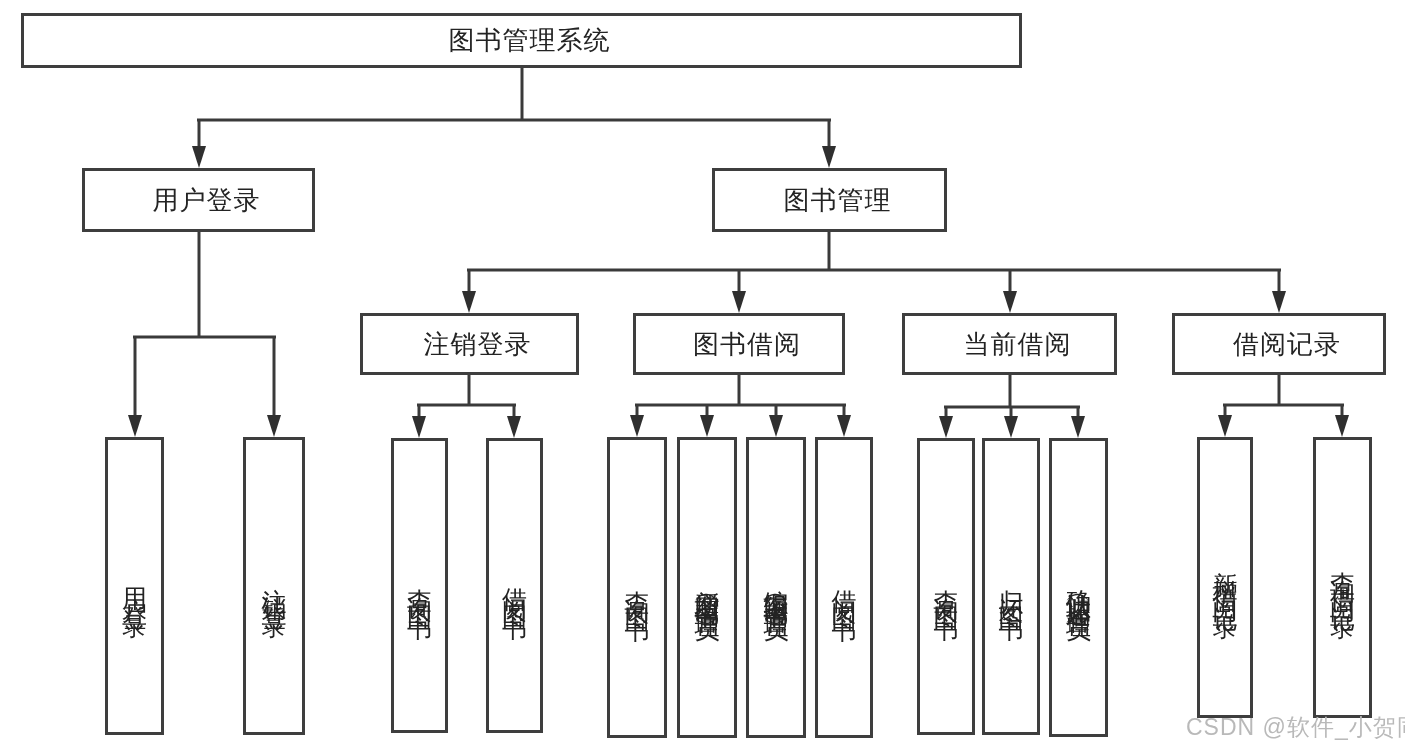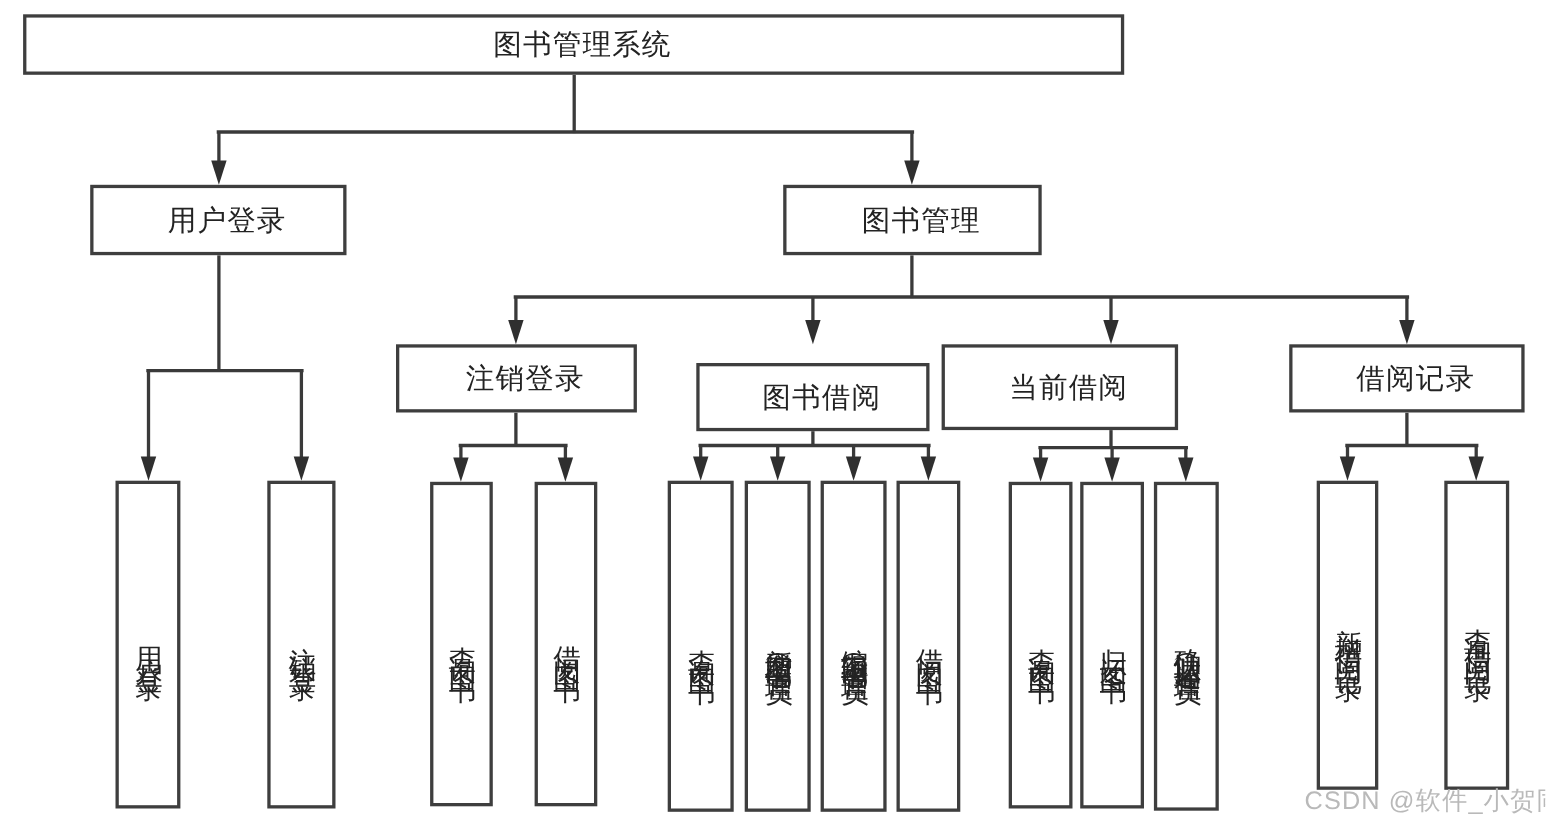--- a/index.html
+++ b/index.html
@@ -34,22 +34,22 @@
   .watermark{
     position:absolute;left:1186px;top:712px;
     font-size:23px;letter-spacing:1px;
     color:#b9b9b9;z-index:5;white-space:nowrap;
   }
   
   #n-root{left:21px;top:13px;width:1001px;height:55px;}
   #n-user-login{left:82px;top:168px;width:233px;height:64px;}
   #n-book-mgmt{left:712px;top:168px;width:235px;height:64px;font-family:Liberation Mono, monospace;}
   #n-nbr{left:360px;top:313px;width:219px;height:62px;}
-  #n-bb{left:633px;top:330px;width:212px;height:62px;justify-content:center;}
-  #n-cb{left:856px;top:313px;width:215px;height:78px;}
+  #n-bb{left:633px;top:313px;width:212px;height:62px;justify-content:center;}
+  #n-cb{left:902px;top:313px;width:215px;height:62px;}
   #n-br{left:1172px;top:313px;width:214px;height:62px;}
   #n-ul1{left:105px;top:437px;width:59px;height:298px;}
   #n-ul2{left:243px;top:437px;width:62px;height:298px;}
   #n-nbr1{left:391px;top:438px;width:57px;height:295px;}
   #n-nbr2{left:486px;top:438px;width:57px;height:295px;}
   #n-bb1{left:607px;top:437px;width:60px;height:301px;}
   #n-bb2{left:677px;top:437px;width:60px;height:301px;}
   #n-bb3{left:746px;top:437px;width:60px;height:301px;}
   #n-bb4{left:815px;top:437px;width:58px;height:301px;}
   #n-cb1{left:917px;top:438px;width:58px;height:297px;}

